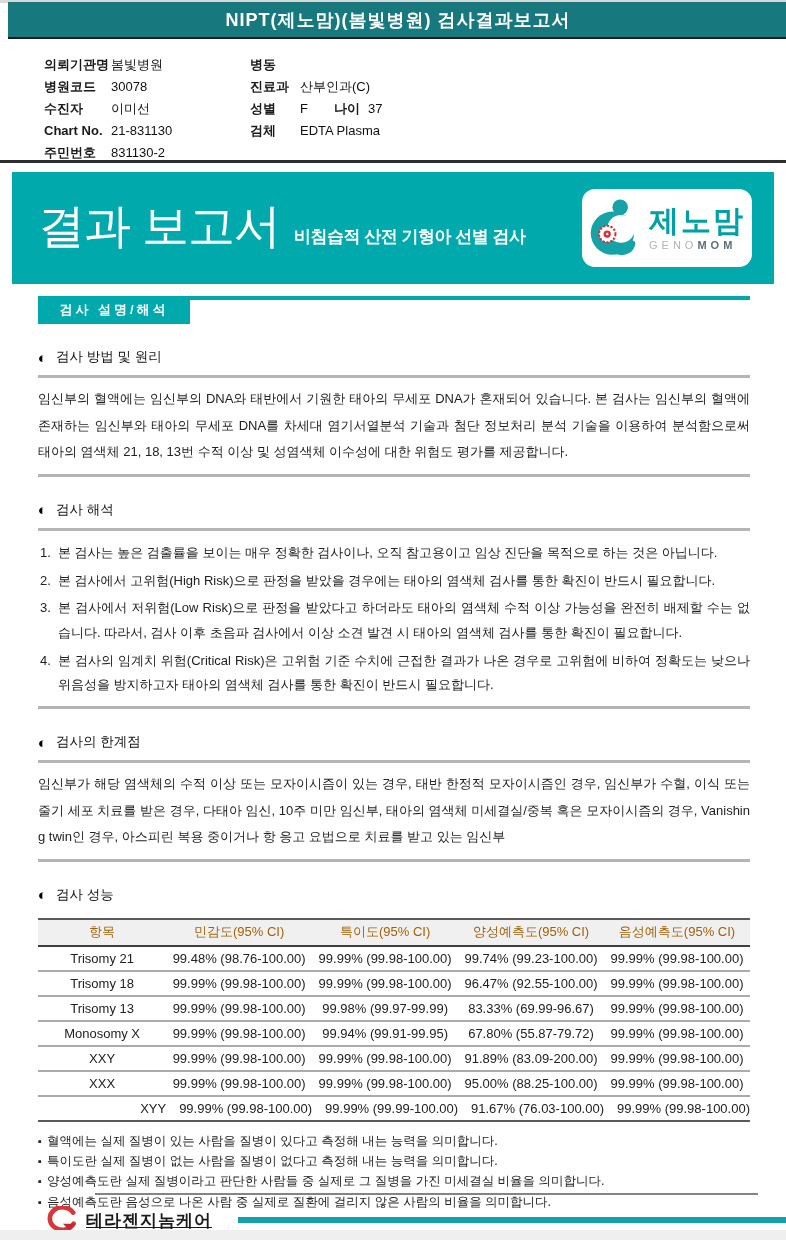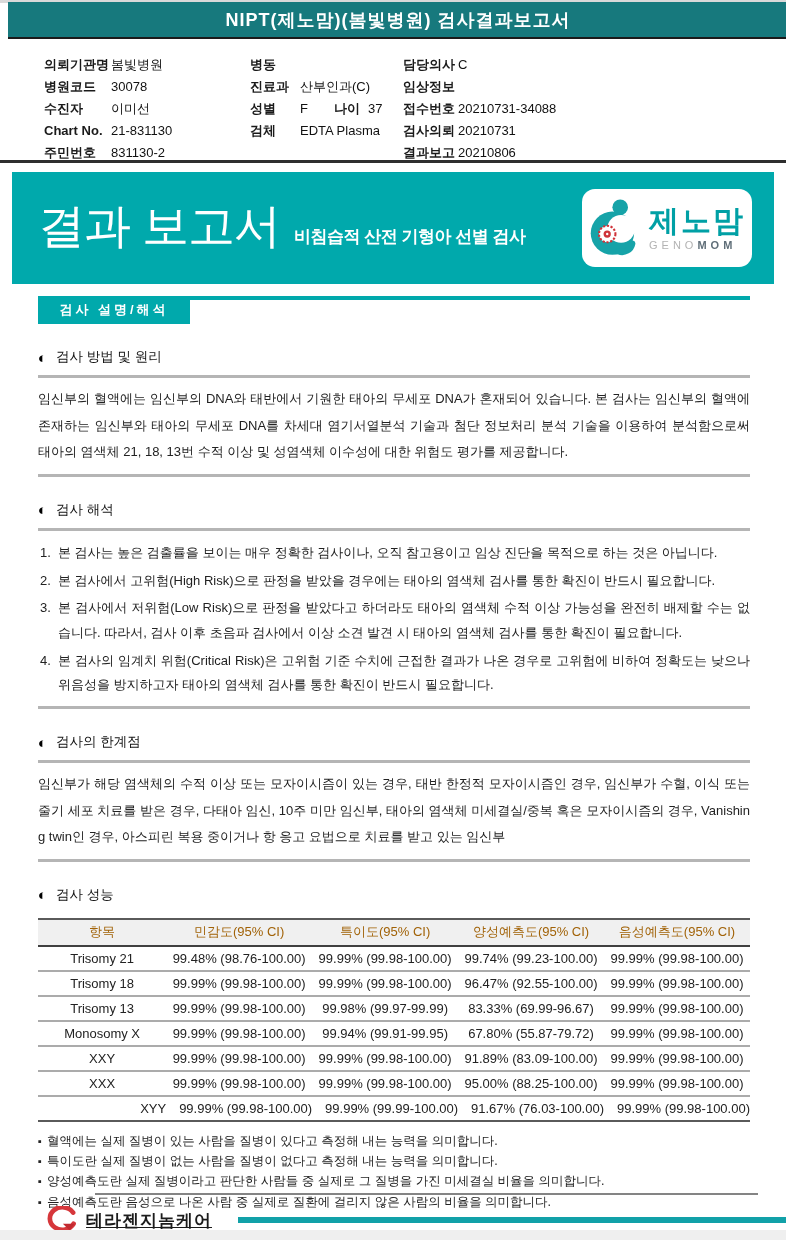--- a/index.html
+++ b/index.html
@@ -99,27 +99,20 @@
       <div class="pi-row"><span class="pi-label">병원코드</span><span class="pi-value">30078</span></div>
       <div class="pi-row"><span class="pi-label">수진자</span><span class="pi-value">이미선</span></div>
       <div class="pi-row"><span class="pi-label">Chart No.</span><span class="pi-value">21-831130</span></div>
       <div class="pi-row"><span class="pi-label">주민번호</span><span class="pi-value">831130-2</span></div>
     </div>
     <div class="pi-col pi-col2">
       <div class="pi-row"><span class="pi-label">병동</span><span class="pi-value"></span></div>
       <div class="pi-row"><span class="pi-label">진료과</span><span class="pi-value">산부인과(C)</span></div>
       <div class="pi-row"><span class="pi-label">성별</span><span class="pi-value">F</span><span class="pi-inline-label">나이</span><span class="pi-value">37</span></div>
       <div class="pi-row"><span class="pi-label">검체</span><span class="pi-value">EDTA Plasma</span></div>
-    </div>
-    <div class="pi-col pi-col3">
-      <div class="pi-row"><span class="pi-label">담당의사</span><span class="pi-value">C</span></div>
-      <div class="pi-row"><span class="pi-label">임상정보</span><span class="pi-value"></span></div>
-      <div class="pi-row"><span class="pi-label">접수번호</span><span class="pi-value">20210731-34088</span></div>
-      <div class="pi-row"><span class="pi-label">검사의뢰</span><span class="pi-value">20210731</span></div>
-      <div class="pi-row"><span class="pi-label">결과보고</span><span class="pi-value">20210806</span></div>
     </div>
   </div>
 
   <div class="dark-rule"></div>
 
   <div class="banner">
     <div class="banner-text">
       <span class="banner-title">결과 보고서</span>
       <span class="banner-subtitle">비침습적 산전 기형아 선별 검사</span>
     </div>
@@ -229,21 +222,21 @@
           <td>Monosomy X</td>
             <td>99.99% (99.98-100.00)</td>
             <td>99.94% (99.91-99.95)</td>
             <td>67.80% (55.87-79.72)</td>
             <td>99.99% (99.98-100.00)</td>
         </tr>
         <tr>
           <td>XXY</td>
             <td>99.99% (99.98-100.00)</td>
             <td>99.99% (99.98-100.00)</td>
-            <td>91.89% (83.09-100.00)</td>
+            <td>91.89% (83.09-200.00)</td>
             <td>99.99% (99.98-100.00)</td>
         </tr>
         <tr>
           <td>XXX</td>
             <td>99.99% (99.98-100.00)</td>
             <td>99.99% (99.98-100.00)</td>
             <td>95.00% (88.25-100.00)</td>
             <td>99.99% (99.98-100.00)</td>
         </tr>
         <tr>

